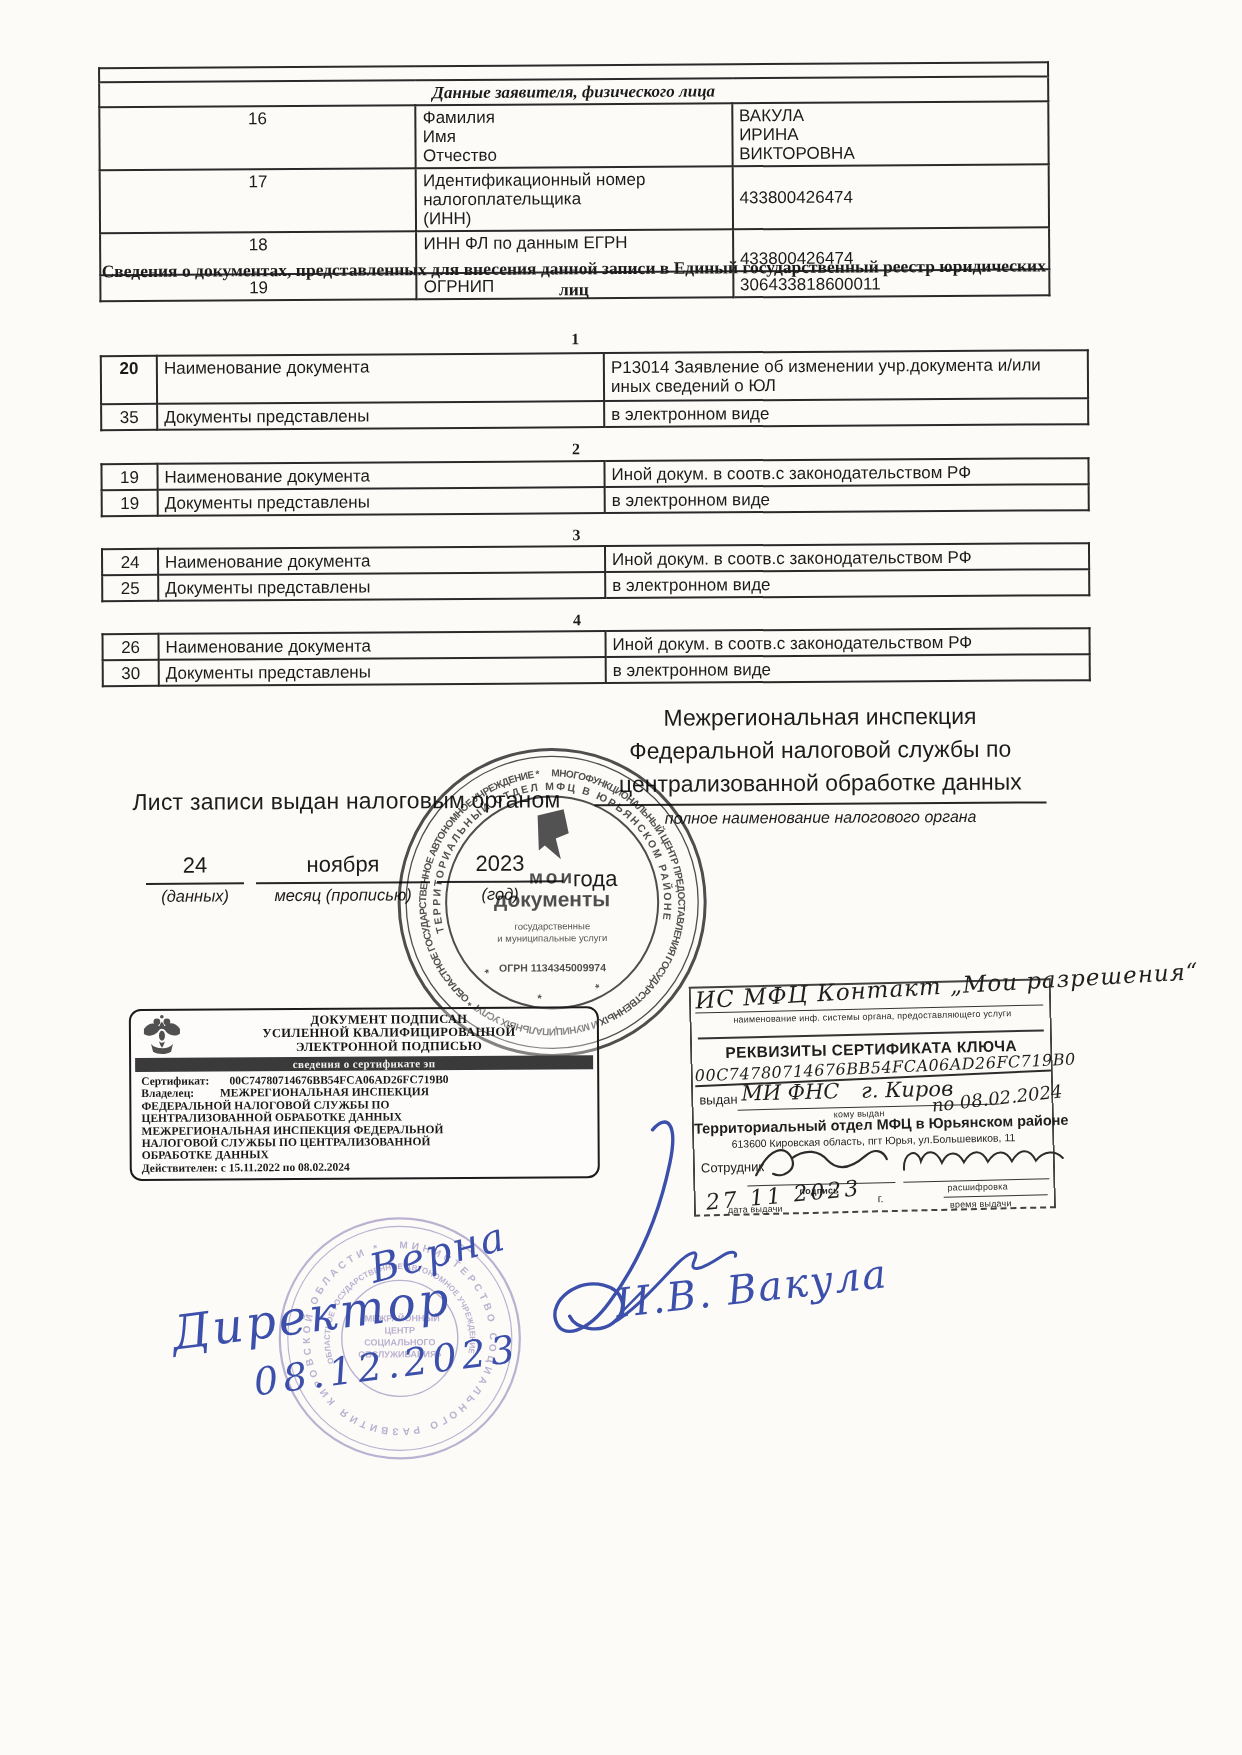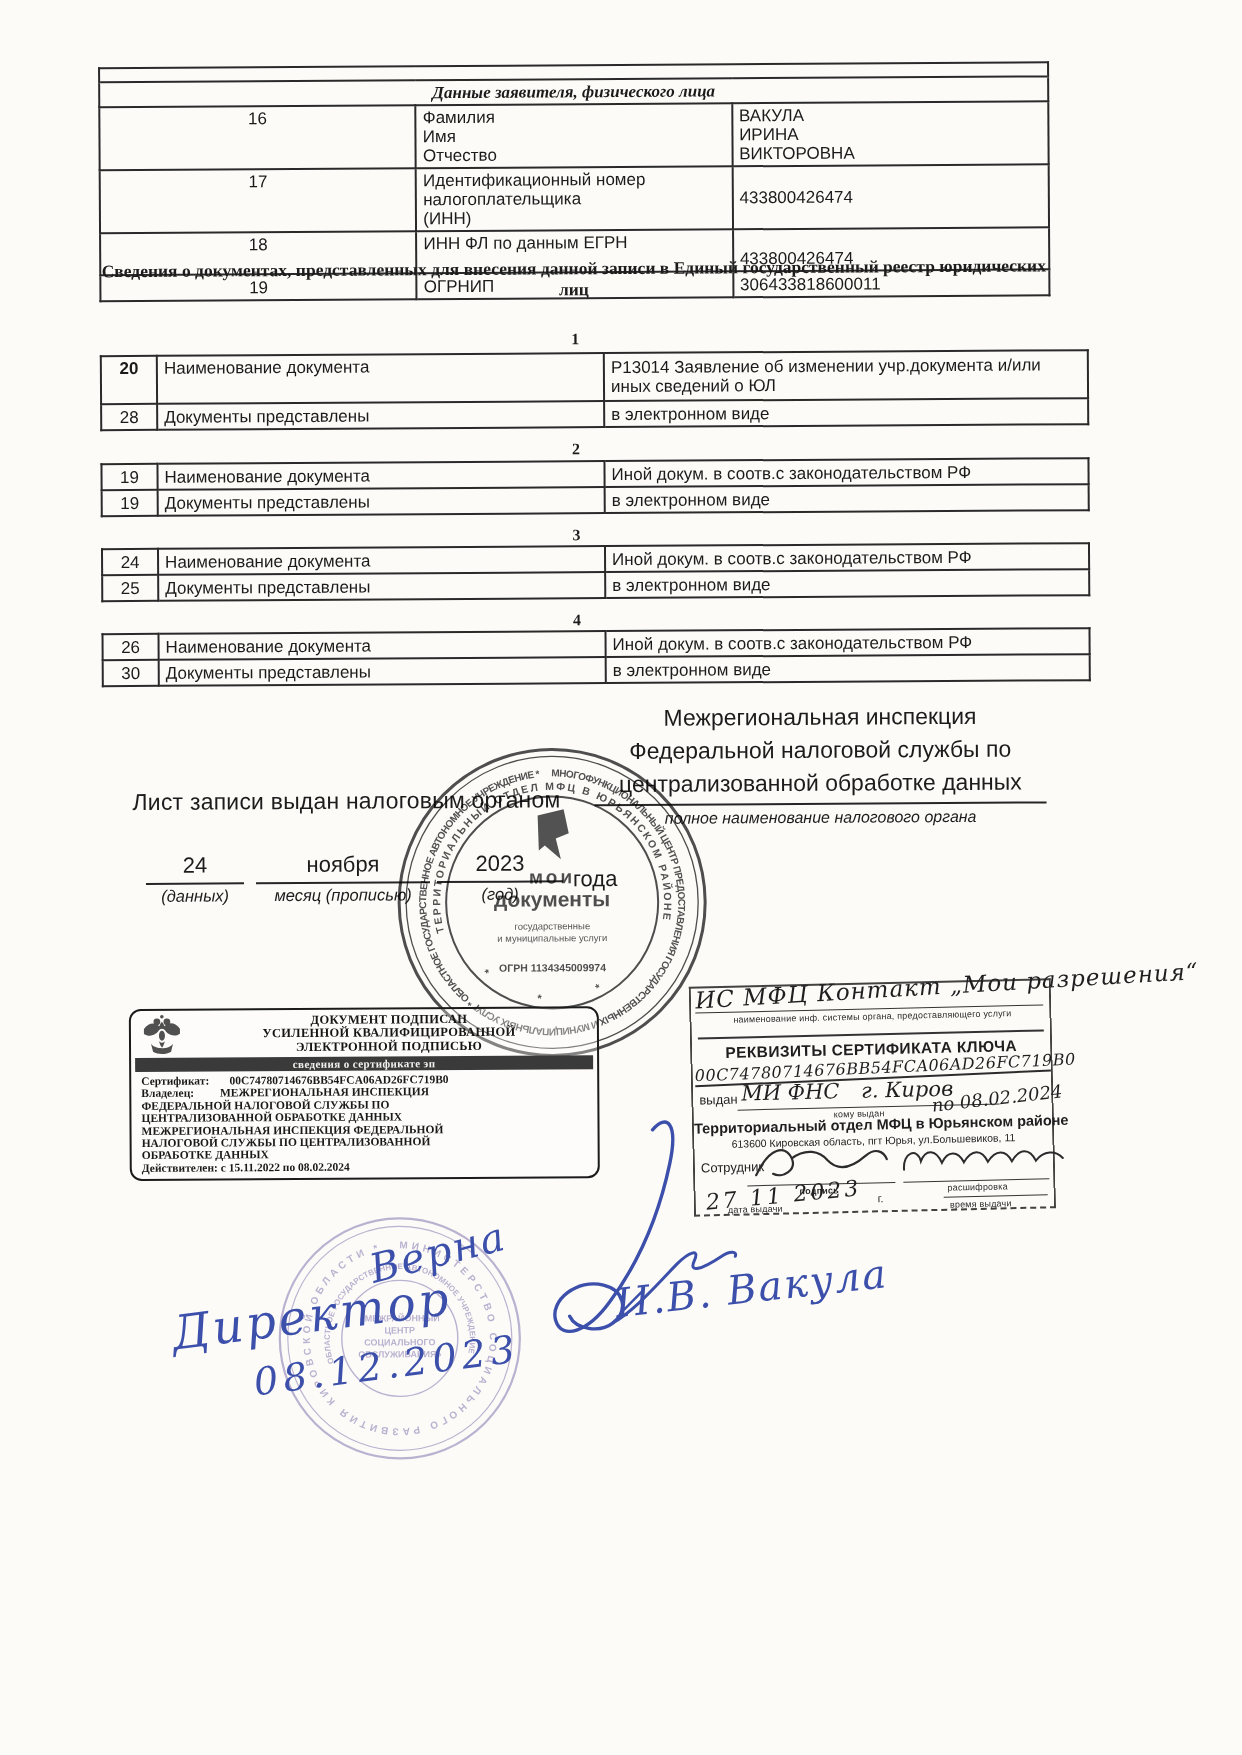--- a/index.html
+++ b/index.html
@@ -110,21 +110,21 @@
   <div class="abs group-index" style="left:103px;top:330px;">1</div>
   <table class="doc abs" style="left:103px;top:352px;">
     <tbody>
           <tr style="height:48px;">
       <td class="num" style="vertical-align:top;font-weight:bold;">20</td>
       <td class="lbl" style="vertical-align:top;">Наименование документа</td>
       <td class="val pre">Р13014 Заявление об изменении учр.документа и/или
 иных сведений о ЮЛ</td>
     </tr>
     <tr style="height:26px;">
-      <td class="num">28</td>
+      <td class="num">35</td>
       <td class="lbl">Документы представлены</td>
       <td class="val">в электронном виде</td>
     </tr>
   </tbody>
       </table>
 
   <div class="abs group-index" style="left:103px;top:440px;">2</div>
   <table class="doc abs" style="left:103px;top:460px;">
     <tbody>
           <tr style="height:26px;">

